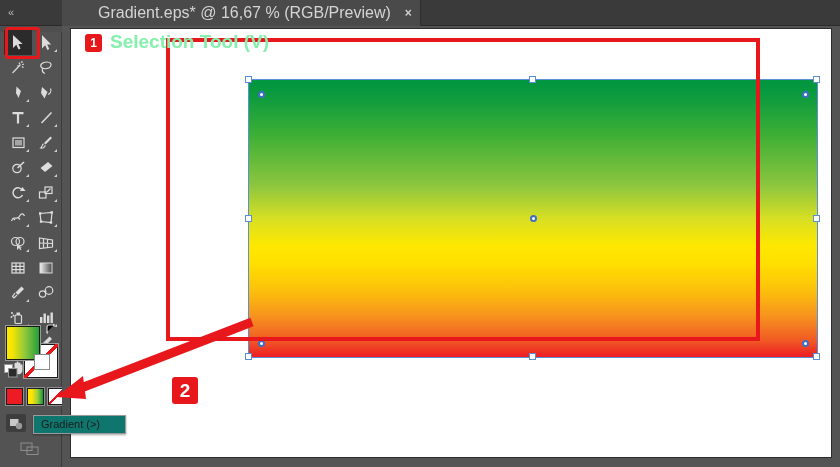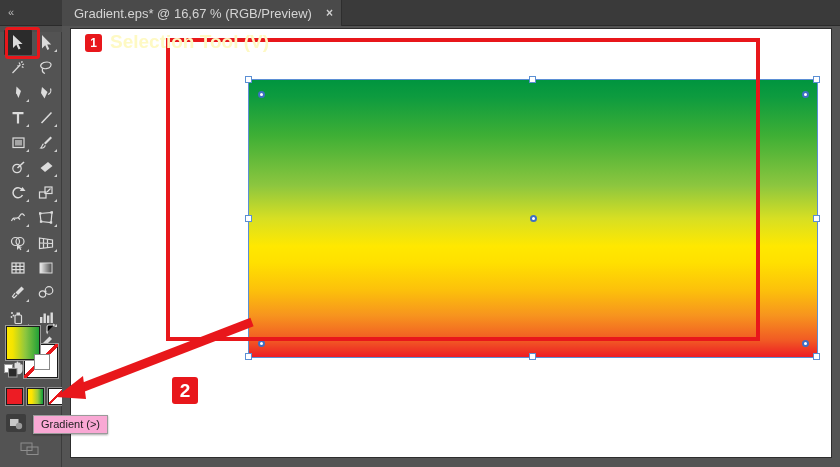--- a/index.html
+++ b/index.html
@@ -32,23 +32,24 @@
   .doc-tab {
     position: absolute; left: 62px; top: 0;
     height: 26px;
     background: #4a4a4a;
     border-right: 1px solid #2e2e2e;
     display: flex; align-items: center;
     padding: 0 8px 0 12px;
     gap: 14px;
   }
   .doc-tab-title {
-    color: #d4d4d4; font-size: 13px;
+    color: #d4d4d4; font-size: 16px;
     white-space: nowrap;
     font-weight: 400;
+    margin-left: 24px;
   }
   .doc-tab-close {
     color: #cfcfcf; font-size: 12px;
     line-height: 1; cursor: pointer;
     font-weight: 700;
   }
 
   
   .toolpanel {
     position: absolute; left: 0; top: 26px;
@@ -173,25 +174,25 @@
   .editmode {
     position: absolute; left: 18px; top: 414px;
     width: 26px; height: 18px;
     display: flex; align-items: center; justify-content: center;
     cursor: pointer;
   }
 
   
   .tooltip {
     position: absolute; left: 33px; top: 415px;
-    background: #f9a8d4;
+    background: #0f766e;
     border: 1px solid #9a9a9a;
     color: #1c1c1c;
     font-size: 11px;
-    padding: 2px 7px 3px 7px;
+    padding: 2px 25px 3px 7px;
     white-space: nowrap;
     z-index: 60;
     box-shadow: 0 1px 2px rgba(0,0,0,.35);
   }
 
   
   .canvas-area {
     position: absolute; left: 62px; top: 26px;
     width: 778px; height: 441px;
     background: #545454;
@@ -274,21 +275,21 @@
     width: 17px; height: 18px;
     font-size: 12px; line-height: 18px;
   }
   .badge-2 {
     left: 172px; top: 377px;
     width: 26px; height: 27px;
     font-size: 19px; line-height: 27px;
   }
   .anno-text {
     position: absolute;
-    color: #fef9c3;
+    color: #86efac;
     font-weight: 700;
     font-family: "Liberation Sans", sans-serif;
     z-index: 30;
     white-space: nowrap;
   }
   .anno-1 { left: 110px; top: 31px; font-size: 19px; }
   .anno-2 { left: 208px; top: 372px; font-size: 31px; }
 
   .arrow { position: absolute; left: 0; top: 0; z-index: 28; pointer-events: none; }
 </style>

